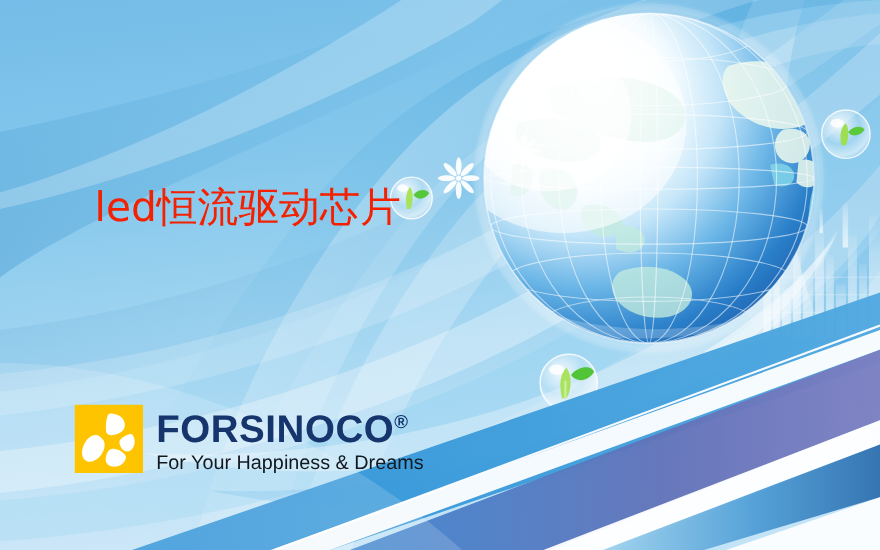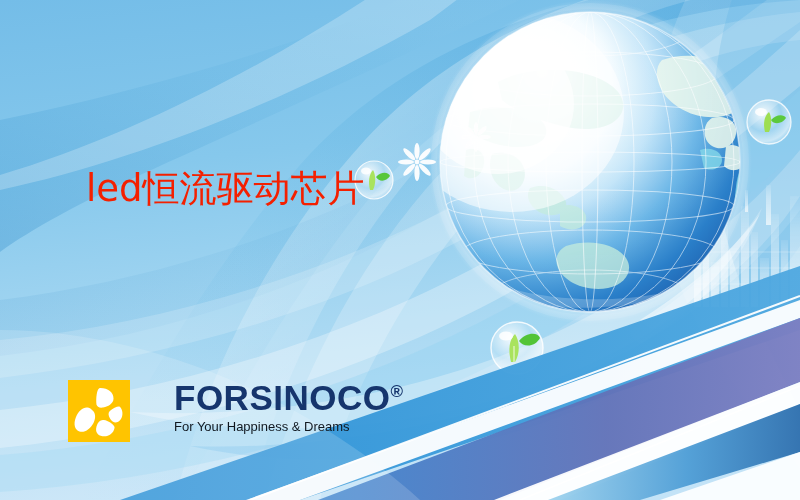--- a/index.html
+++ b/index.html
@@ -42,24 +42,23 @@
     left: 97px;
     top: 233px;
     font-size: 37px;
     letter-spacing: 3px;
   }
 
   
   #logo-block {
     position: absolute;
     left: 68px;
-    top: 380px;
+    top: 368px;
     display: flex;
-    align-items: flex-start;
-    gap: 32px;
+    align-items: flex-end;
   }
   #logo-mark {
     width: 62px;
     height: 62px;
     background: #ffc400;
     position: relative;
     flex: 0 0 auto;
   }
   #logo-mark svg { display: block; }
   #logo-text {
@@ -78,21 +77,21 @@
     white-space: nowrap;
   }
   #logo-wordmark .reg {
     font-size: 17px;
     vertical-align: super;
     line-height: 1;
   }
   #logo-tagline {
     color: #111820;
     font-family: "Liberation Sans", "DejaVu Sans", sans-serif;
-    font-size: 13px;
+    font-size: 18px;
     line-height: 20px;
     margin-top: 1px;
     white-space: nowrap;
   }
 </style>
 </head>
 <body>
 
 <div id="stage">
 

